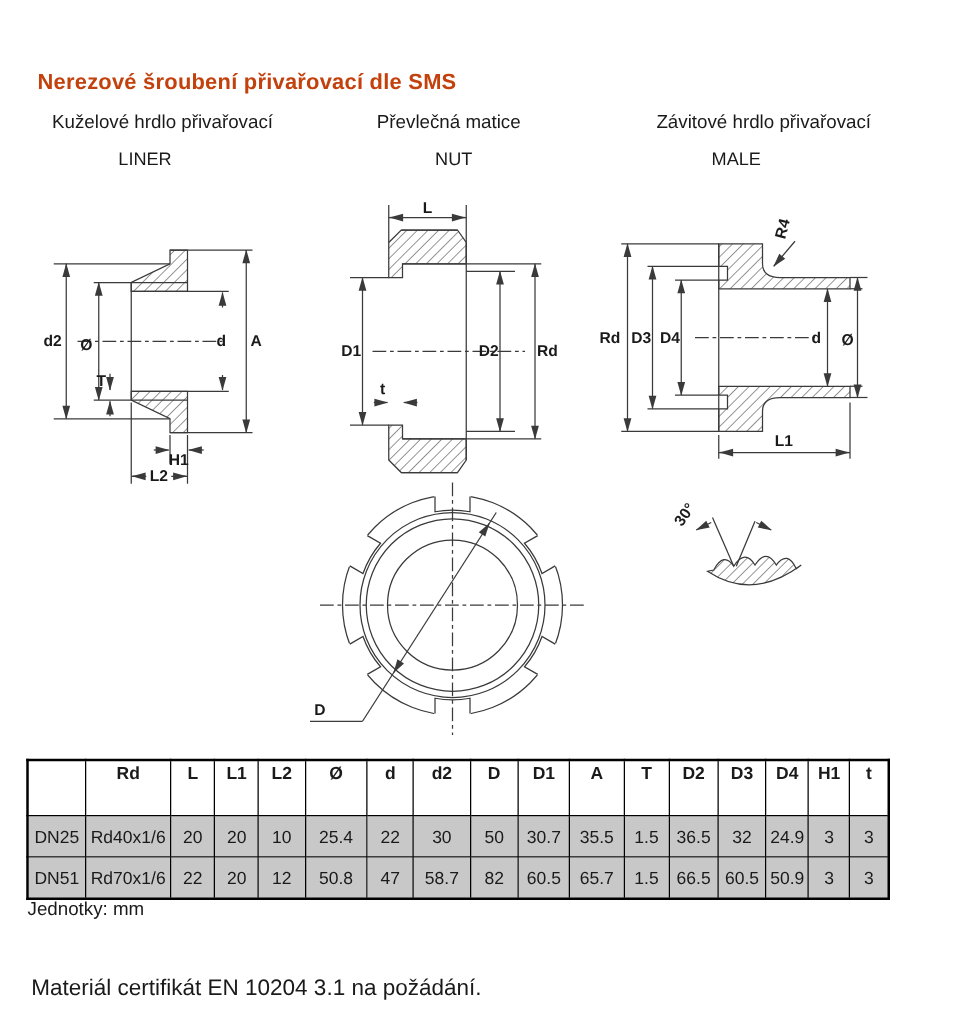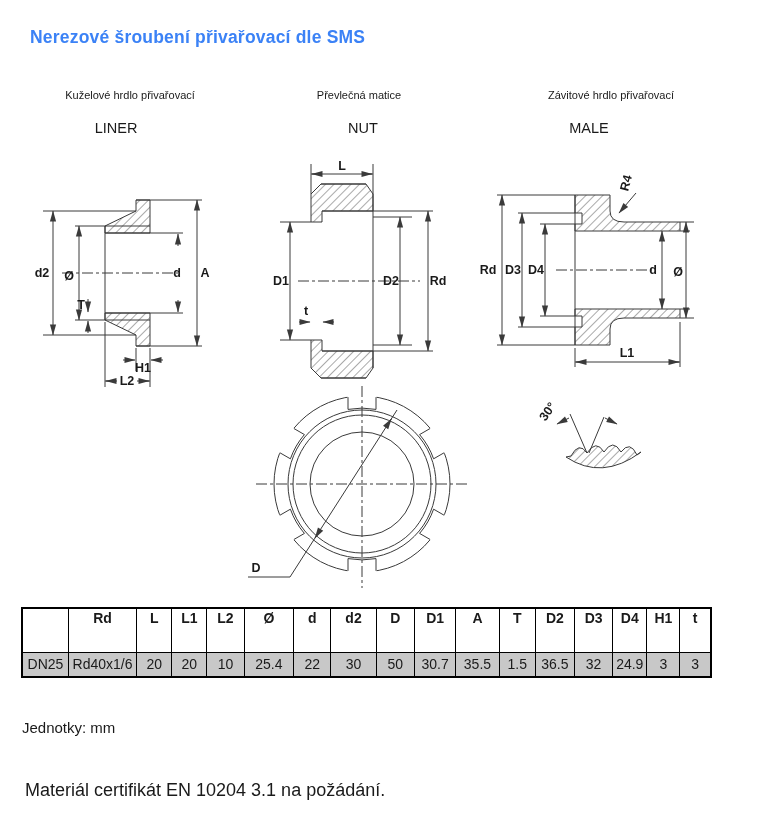--- a/index.html
+++ b/index.html
@@ -4,44 +4,44 @@
 <style>
   html,body{margin:0;padding:0;}
   body{
     width:764px;height:816px;position:relative;background:#ffffff;
     font-family:"Liberation Sans", sans-serif;color:#1a1a1a;overflow:hidden;
   }
   .page-title{
     position:absolute;left:30px;top:27px;font-size:17.5px;font-weight:bold;
     color:#2b82c5;letter-spacing:.2px;
   }
-  .sec-heading{position:absolute;top:89px;transform:translateX(-50%);font-size:11px;font-weight:500;white-space:nowrap;}
+  .sec-heading{position:absolute;top:89px;transform:translateX(-50%);font-size:15px;font-weight:500;white-space:nowrap;}
   .sec-code{position:absolute;top:120px;transform:translateX(-50%);font-size:14.5px;font-weight:500;white-space:nowrap;}
   #h1c{left:130px;} #h2c{left:359px;} #h3c{left:611px;}
   #c1c{left:102px;margin-left:14px;} #c2c{left:363px;} #c3c{left:589px;text-align:right;}
   svg.draw{position:absolute;left:0;top:140px;}
   svg.draw line, svg.draw path, svg.draw circle, svg.draw polygon, svg.draw rect{vector-effect:non-scaling-stroke;}
   svg text{font-family:"Liberation Sans",sans-serif;font-size:12.5px;font-weight:bold;fill:#1a1a1a;text-anchor:middle;}
   table.dim{
     position:absolute;left:21px;top:607px;width:691px;
     border-collapse:collapse;table-layout:fixed;
     font-size:14px;text-align:center;
   }
   table.dim th, table.dim td{border:1px solid #000;padding:0;overflow:hidden;white-space:nowrap;}
   table.dim{border:2px solid #000;}
   table.dim thead th{height:42px;vertical-align:top;padding-top:1px;font-weight:bold;background:#fff;}
-  table.dim tbody tr{height:24px;}
+  table.dim tbody tr{height:33px;}
   table.dim tbody tr.shaded{background:#c8c8c8;}
   .units-note{position:absolute;left:22px;top:719px;font-size:15px;}
   .material-note{position:absolute;left:25px;top:780px;font-size:18px;}
 </style>
 </head>
 <body>
 
-<div class="page-title" style="color: #3b82f6;">Nerezové šroubení přivařovací dle SMS</div>
+<div class="page-title" style="color: #c2410c; margin-top: 28px;">Nerezové šroubení přivařovací dle SMS</div>
 
 <div class="sec-heading" id="h1c">Kuželové hrdlo přivařovací</div>
 <div class="sec-heading" id="h2c">Převlečná matice</div>
 <div class="sec-heading" id="h3c">Závitové hrdlo přivařovací</div>
 <div class="sec-code" id="c1c">LINER</div>
 <div class="sec-code" id="c2c">NUT</div>
 <div class="sec-code" id="c3c">MALE</div>
 
 <svg class="draw" width="764" height="460" viewBox="0 140 764 460">
   <defs>
@@ -264,17 +264,36 @@
       <td>50</td>
       <td>30.7</td>
       <td>35.5</td>
       <td>1.5</td>
       <td>36.5</td>
       <td>32</td>
       <td>24.9</td>
       <td>3</td>
       <td>3</td>
     </tr>
+    <tr class="shaded">
+      <td>DN51</td>
+      <td>Rd70x1/6</td>
+      <td>22</td>
+      <td>20</td>
+      <td>12</td>
+      <td>50.8</td>
+      <td>47</td>
+      <td>58.7</td>
+      <td>82</td>
+      <td>60.5</td>
+      <td>65.7</td>
+      <td>1.5</td>
+      <td>66.5</td>
+      <td>60.5</td>
+      <td>50.9</td>
+      <td>3</td>
+      <td>3</td>
+    </tr>
   </tbody>
 </table>
 
 <div class="units-note">Jednotky: mm</div>
 <div class="material-note">Materiál certifikát EN 10204 3.1 na požádání.</div>
 
 </body></html>

